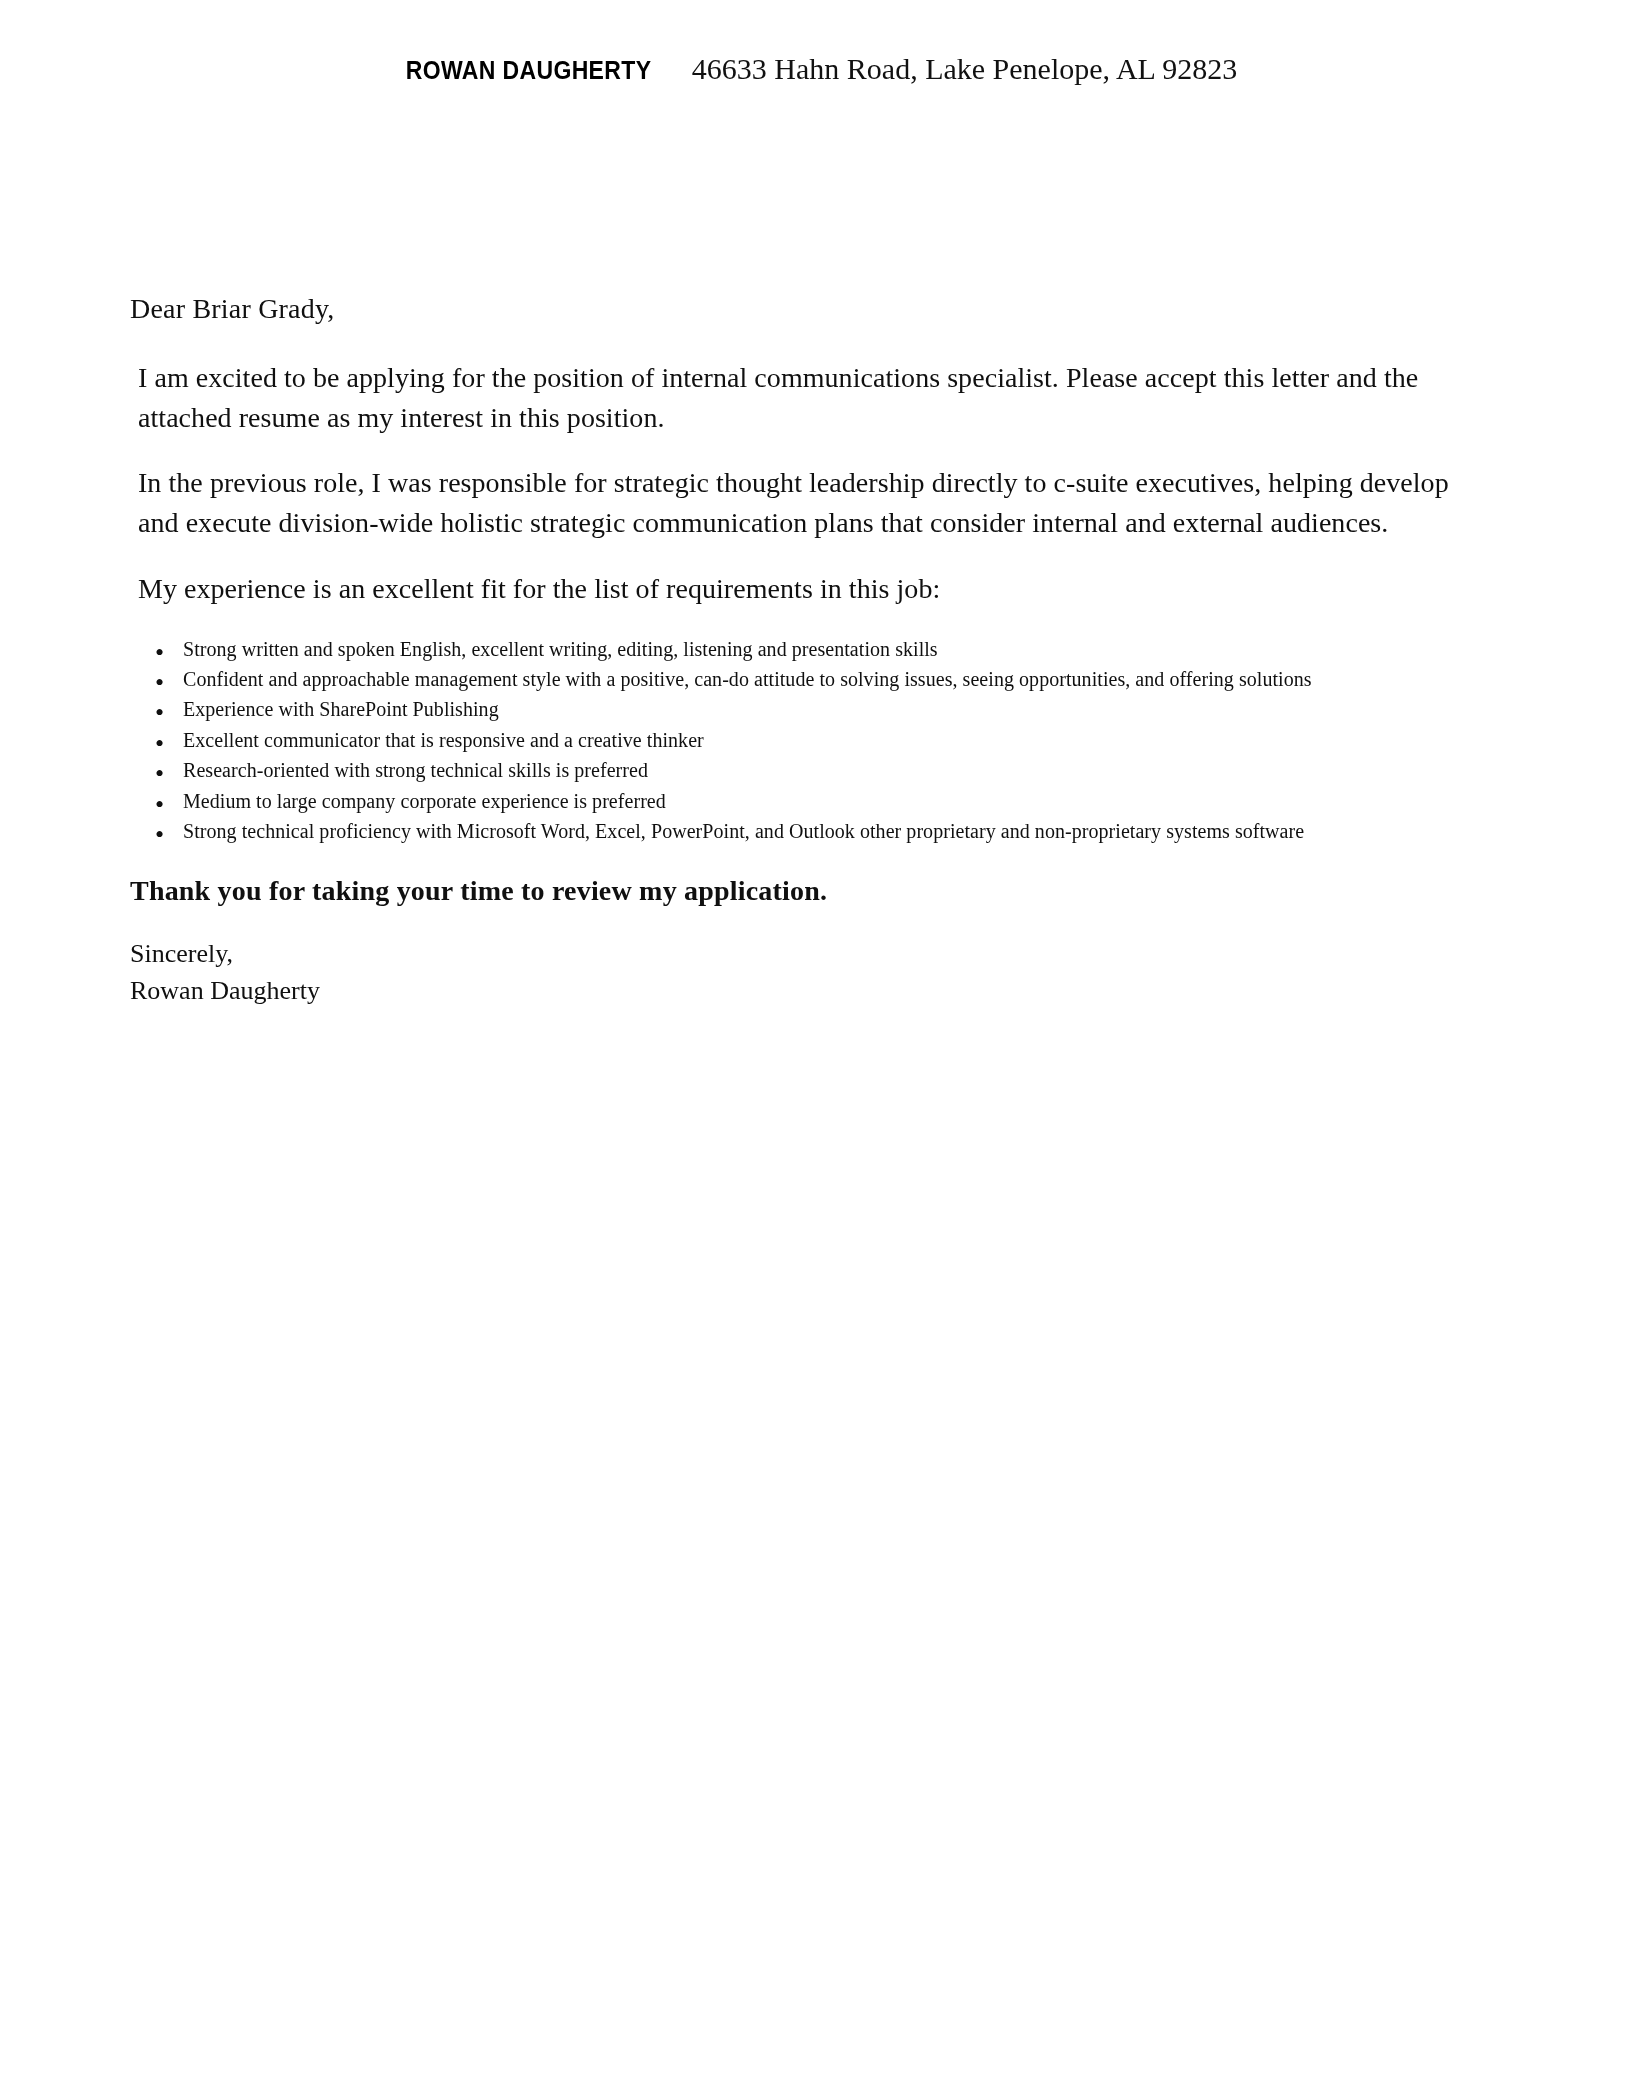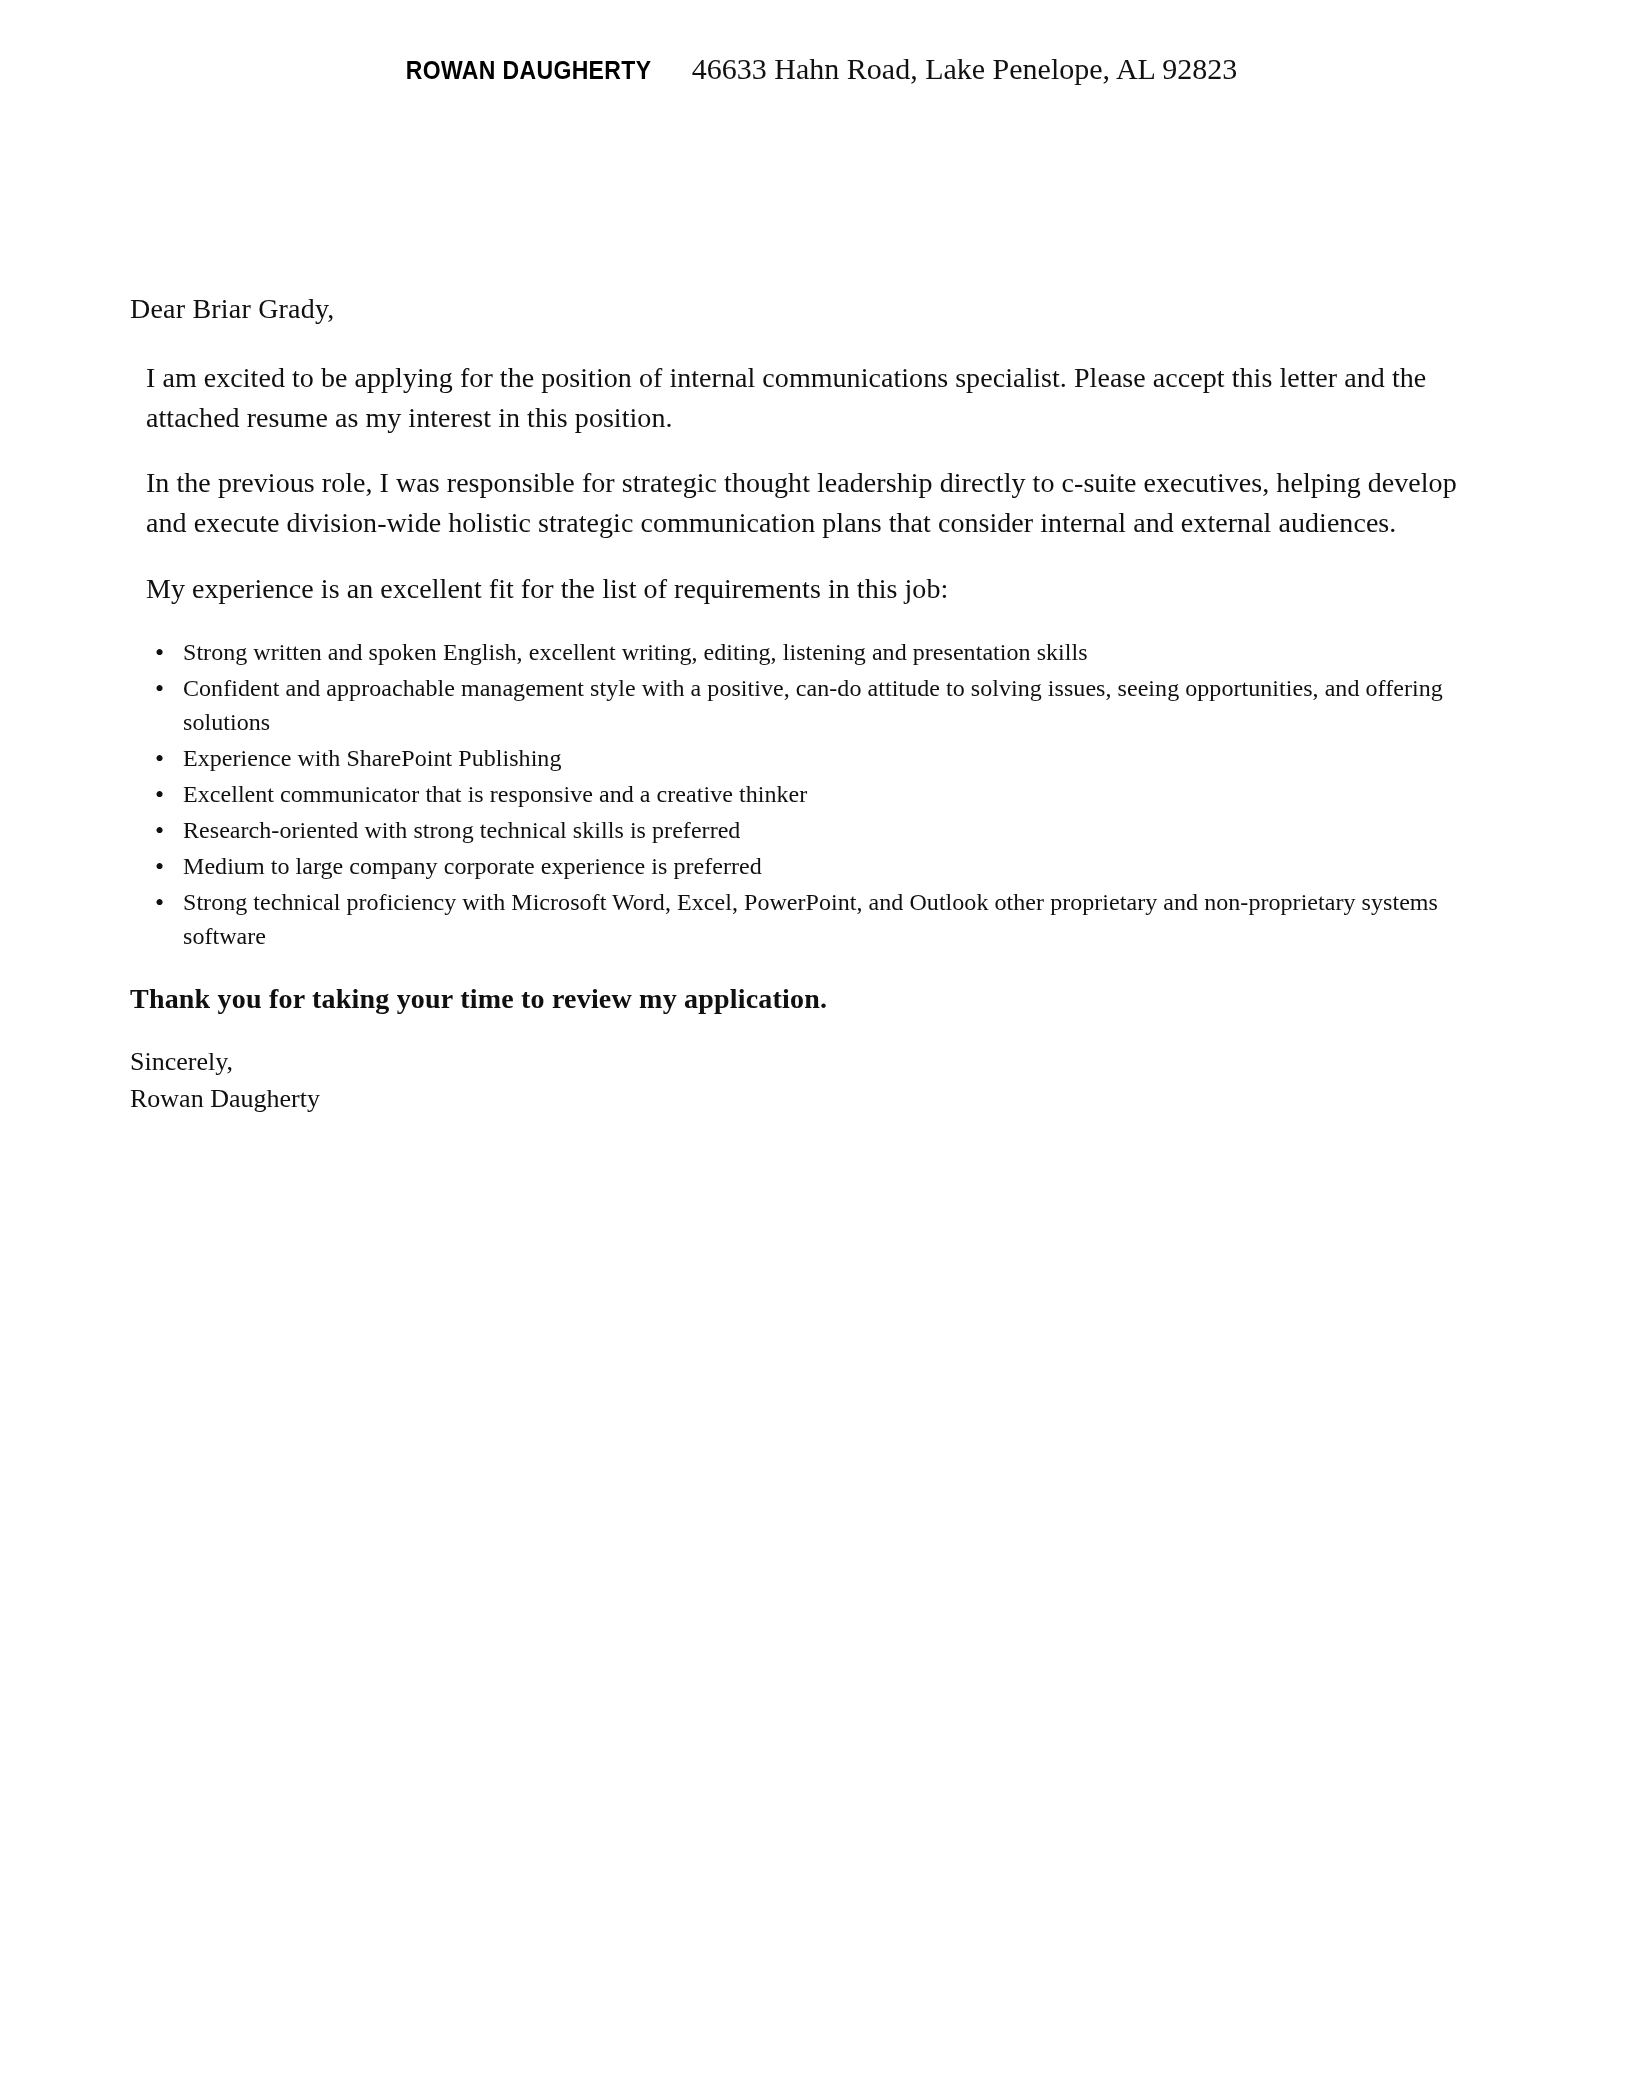--- a/index.html
+++ b/index.html
@@ -60,32 +60,32 @@
     font-size: 28px;
     font-weight: normal;
     line-height: 1.35;
     margin: 0 0 30px 0;
     letter-spacing: 0.2px;
   }
 
   p.para {
     font-size: 28px;
     line-height: 1.42;
-    margin: 0 0 26px 16px;
+    margin: 0 0 26px 8px;
     letter-spacing: 0.05px;
   }
 
   ul.req-list {
     list-style: none;
     margin: 8px 0 26px 0;
     padding: 0;
   }
   ul.req-list li {
     position: relative;
-    font-size: 24px;
+    font-size: 20px;
     line-height: 1.42;
     padding-left: 53px;
     margin: 0 0 2px 0;
     letter-spacing: 0.05px;
   }
   ul.req-list li::before {
     content: "\2022";
     position: absolute;
     left: 25px;
     top: 0;

